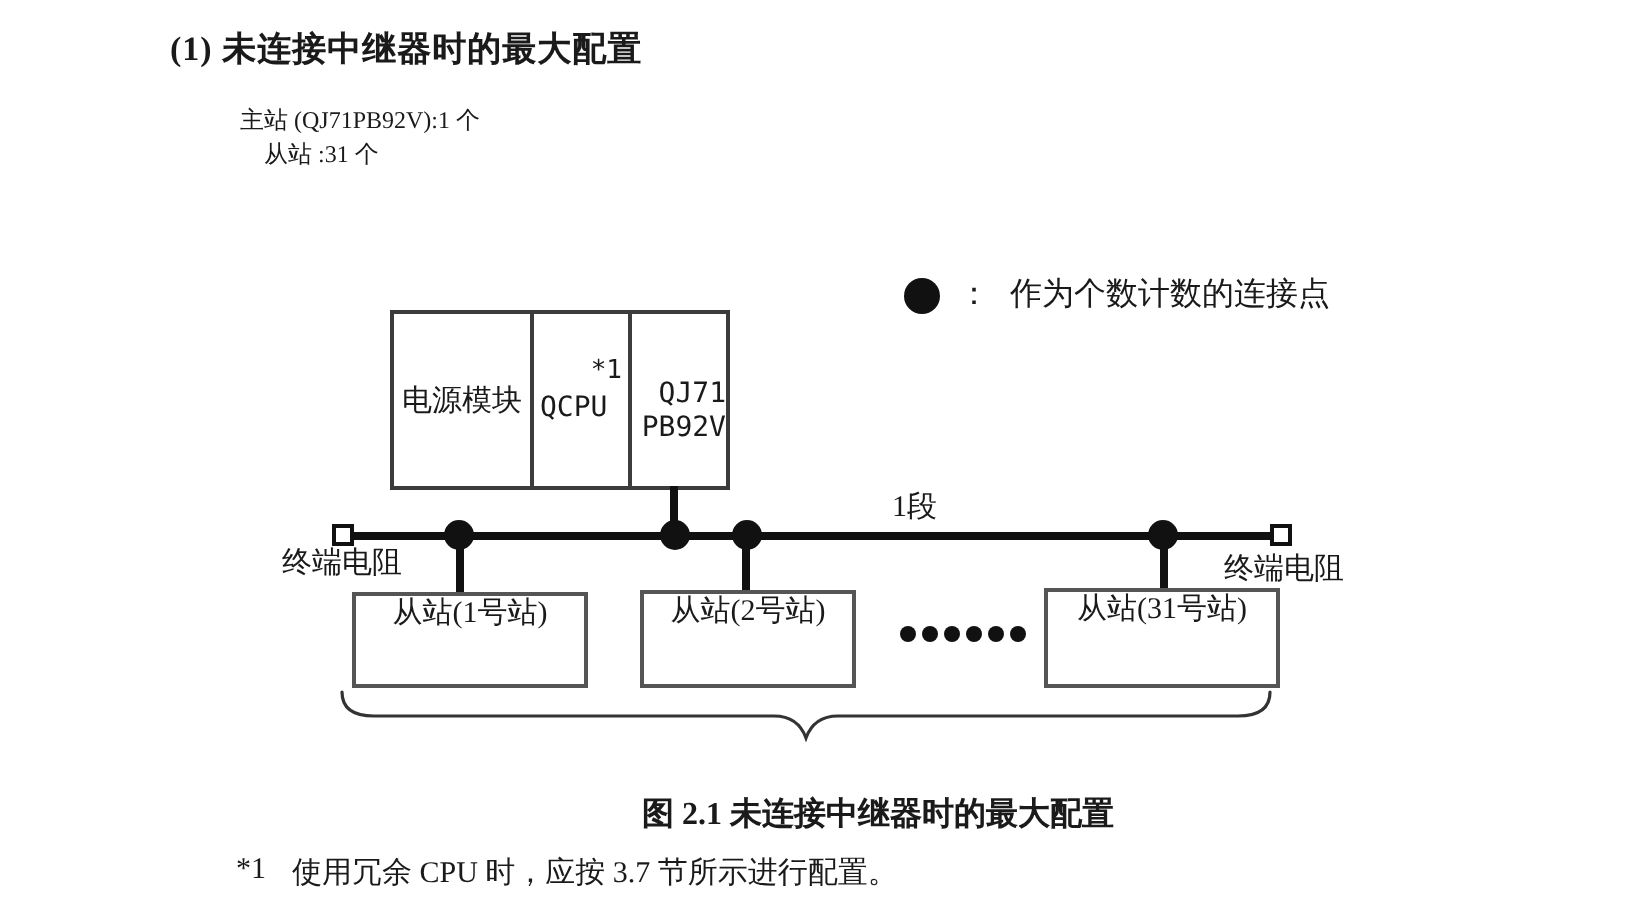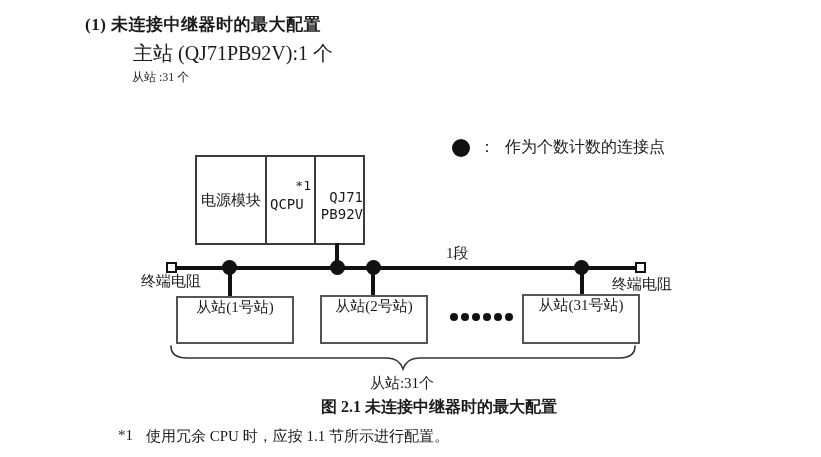--- a/index.html
+++ b/index.html
@@ -4,21 +4,21 @@
 <style>
   html,body{margin:0;padding:0;}
   .canvas{
     position:relative; width:821px; height:457px; overflow:hidden;
     background:var(--background,#ffffff);
     color:var(--ink,#1a1a1a);
     font-family:"Liberation Serif","DejaVu Serif",serif;
   }
   .abs{position:absolute;}
   .title{left:85px; top:13px; font-size:17px; font-weight:bold; letter-spacing:0.5px;}
-  .sub1{left:120px; top:40px; font-size:20px;margin-left:13px;}
+  .sub1{left:120px; top:52px; font-size:12px;}
   .sub2{left:120px; top:69px; font-size:12px;margin-left:12px;}
 
   .legend{left:452px; top:137px; display:flex; align-items:center; font-size:16px;}
   .legend-dot{width:18px; height:18px; border-radius:50%; background:var(--line,#111); margin-right:9px;}
   .legend-sep{margin-right:10px;}
 
   .master-label{left:196px; top:135px; font-size:15px;}
   .master-box{
     left:195px; top:155px; width:170px; height:90px; box-sizing:border-box;
     border:2px solid var(--box_border,#3c3c3c); background:#fff; display:flex;
@@ -127,19 +127,18 @@
       <i></i>
   </div>
   <div class="abs slave slave31">
     <span>从站</span>
     <span>(31号站)</span>
   </div>
 
   <svg class="abs brace-svg" width="466" height="26" viewBox="0 0 466 26">
     <path d="M1,1 Q1,13 17,13 L217,13 Q229,13 233,24 Q237,13 249,13 L449,13 Q465,13 465,1" fill="none" stroke="#333333" stroke-width="1.6" stroke-linecap="round"></path>
   </svg>
-  <div class="abs brace-label">从站:31个</div>
 
   <div class="abs caption">图 2.1 未连接中继器时的最大配置</div>
   <div class="abs fn-marker">*1</div>
-  <div class="abs fn-text">使用冗余 CPU 时，应按 1.1 节所示进行配置。</div>
+  <div class="abs fn-text">使用冗余 CPU 时，应按 3.7 节所示进行配置。</div>
 
 </div>
 
 </body></html>

